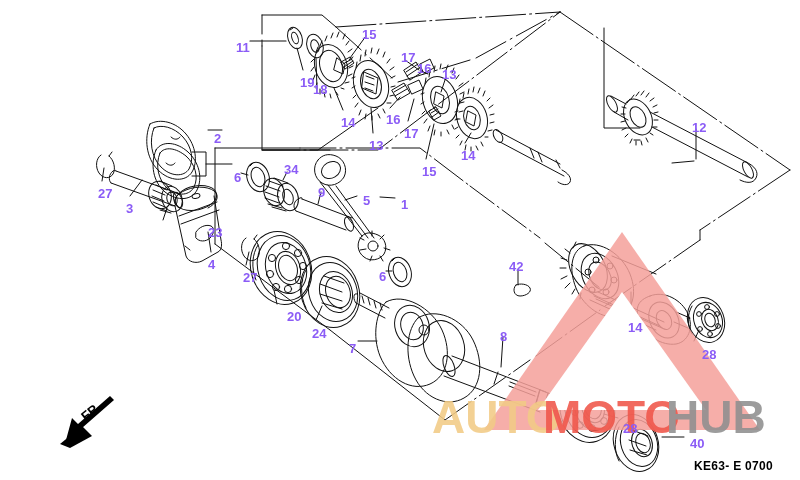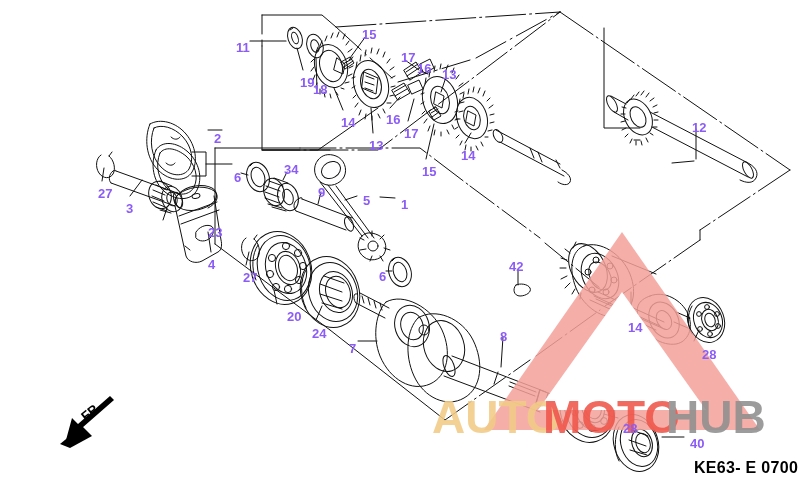--- a/index.html
+++ b/index.html
@@ -5,21 +5,21 @@
   html,body{margin:0;padding:0;background:#fff;}
   body{width:800px;height:480px;overflow:hidden;font-family:"Liberation Sans",sans-serif;}
   #sheet{position:relative;width:800px;height:480px;background:#ffffff;}
   #sheet svg.layer{position:absolute;left:0;top:0;width:800px;height:480px;}
   #artwork{z-index:2;}
   #wm{z-index:3;pointer-events:none;}
   #labels{position:absolute;left:0;top:0;width:800px;height:480px;z-index:4;}
   .lbl{position:absolute;font-family:"Liberation Sans",sans-serif;font-weight:bold;
        font-size:13px;color:#8b5cf6;line-height:1;white-space:nowrap;}
   .partno{position:absolute;font-family:"Liberation Sans",sans-serif;font-weight:bold;
-          font-size:16px;color:#000;letter-spacing:.3px;white-space:nowrap;}
+          font-size:12px;color:#000;letter-spacing:.3px;white-space:nowrap;}
   .frtxt{position:absolute;font-family:"Liberation Sans",sans-serif;font-weight:bold;
          font-size:13px;color:#000;transform:rotate(-38deg);transform-origin:0 0;}
 </style>
 </head>
 <body>
 
 <div id="sheet">
 
   <svg class="layer" id="artwork" viewBox="0 0 800 480">
     <defs>

